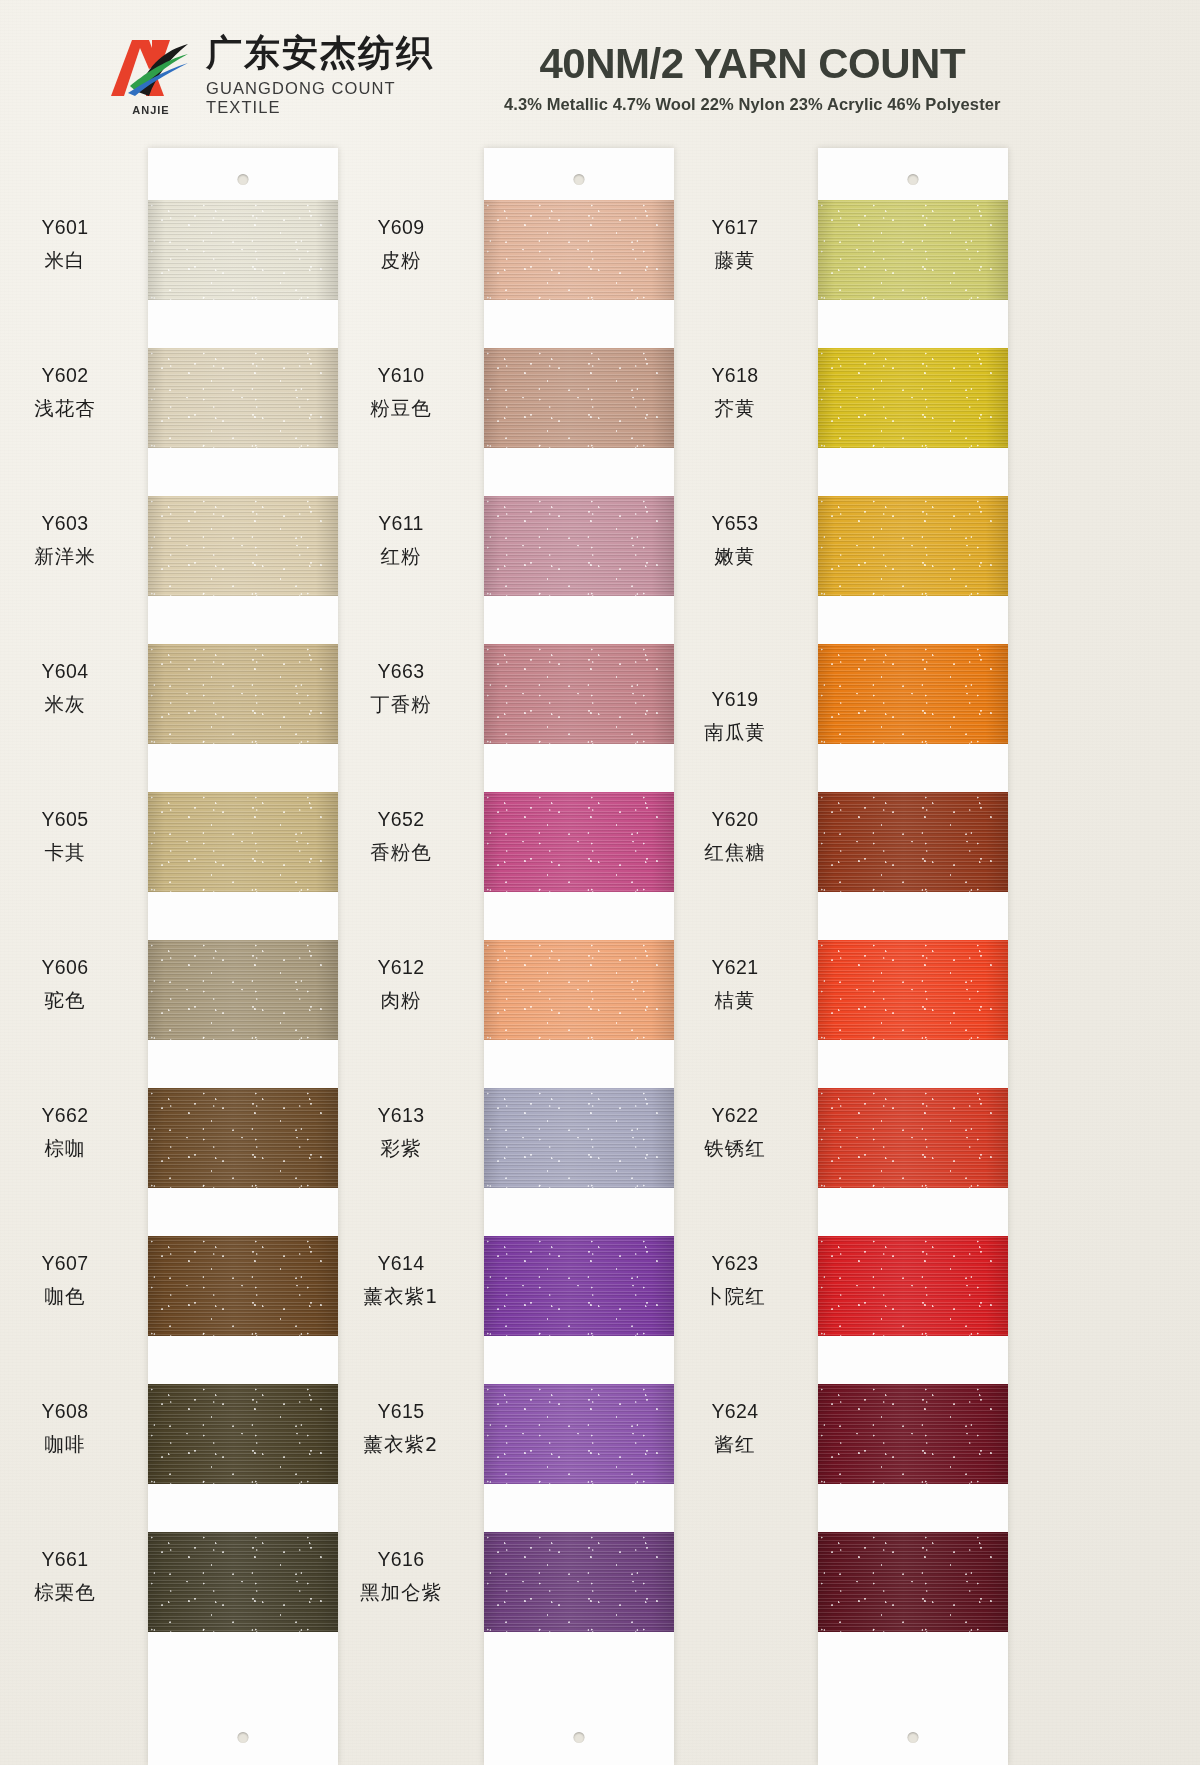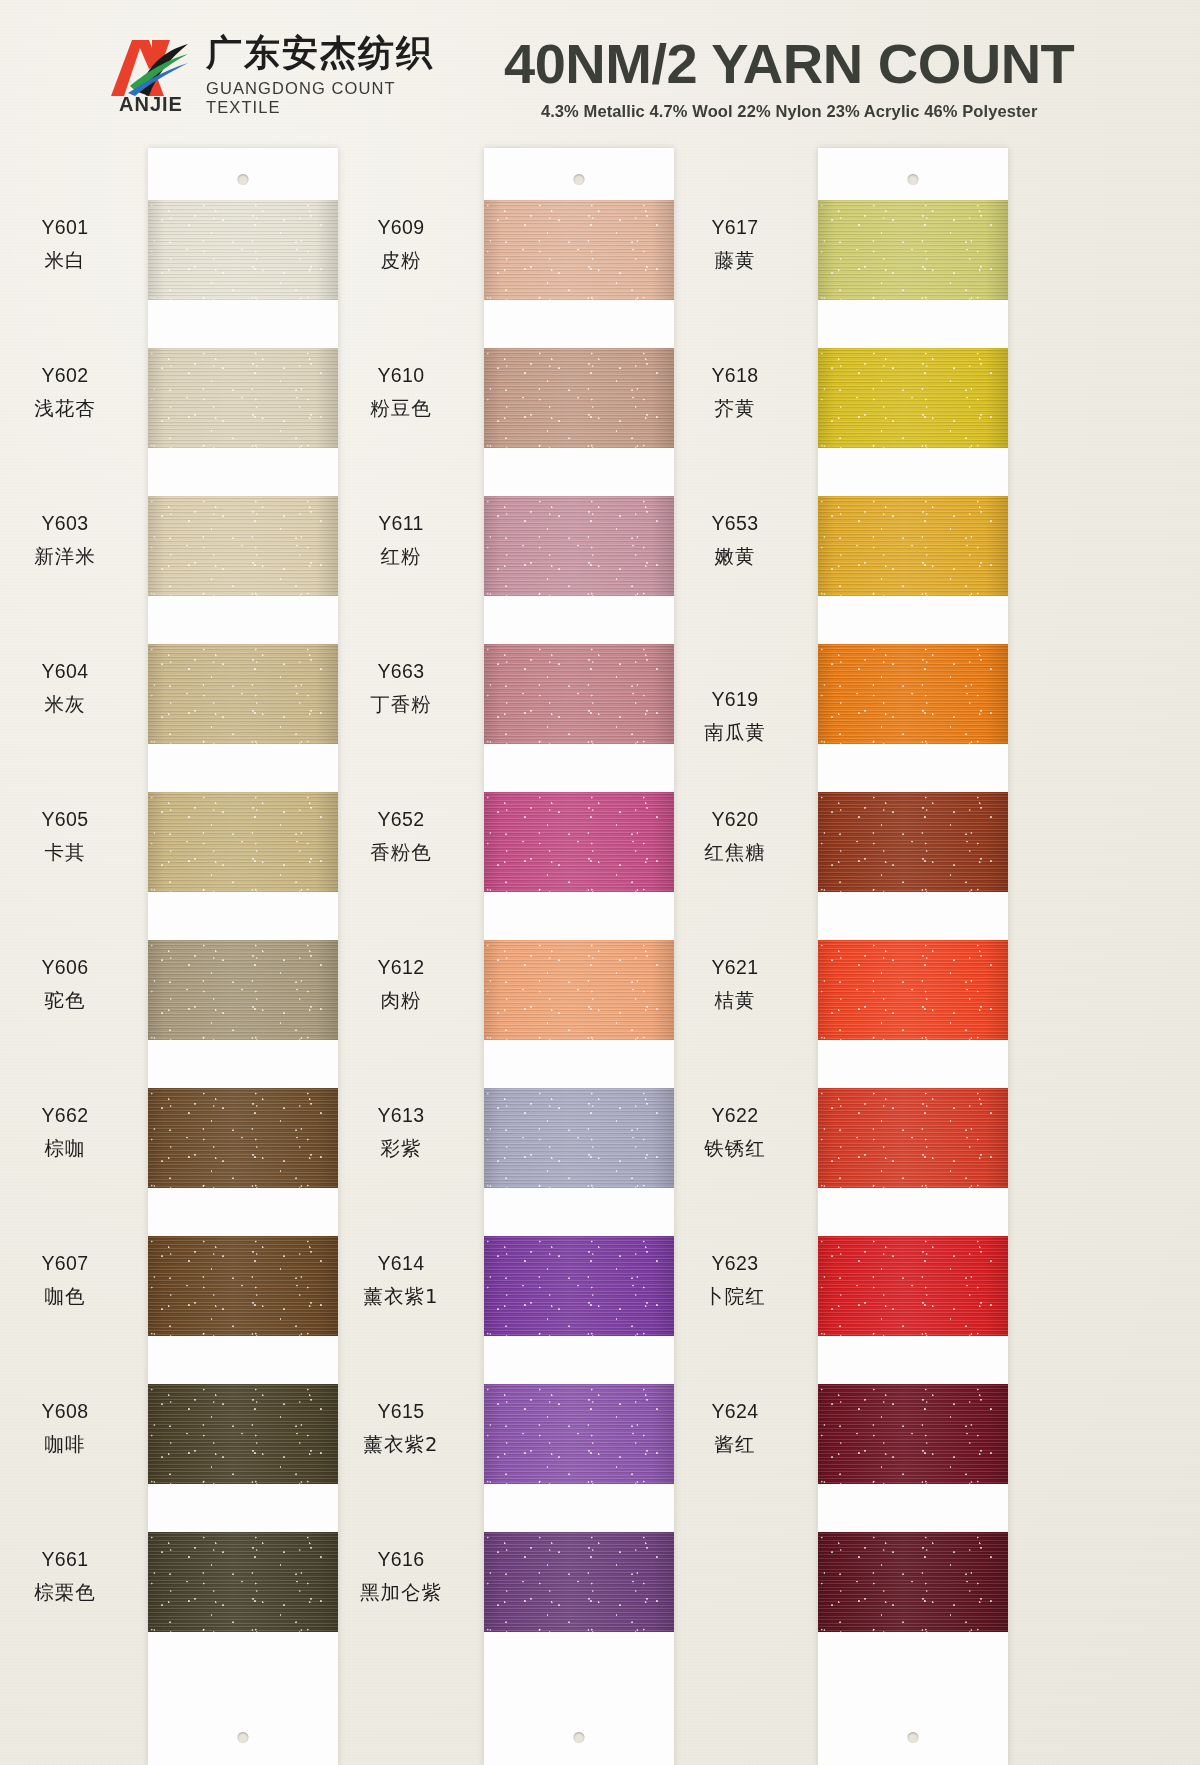--- a/index.html
+++ b/index.html
@@ -56,21 +56,21 @@
     position: relative;
     flex: 0 0 auto;
     margin-right: 12px;
   }
   .logo-sub {
     position: absolute;
     bottom: -2px;
     left: 0;
     width: 86px;
     text-align: center;
-    font-size: 20px;
+    font-size: 11px;
     font-weight: bold;
     letter-spacing: 1px;
     color: #2e2e2e;
   }
   .brand-text {
     display: flex;
     flex-direction: column;
     justify-content: center;
   }
   .brand-cn {
@@ -90,21 +90,21 @@
   }
 
   .title-block {
     margin-left: 36px;
     display: flex;
     flex-direction: column;
     align-items: center;
     padding-top: 6px;
   }
   .main-title {
-    font-size: 56px;
+    font-size: 42px;
     font-weight: bold;
     color: #3b3f38;
     letter-spacing: -0.5px;
     line-height: 1;
     white-space: nowrap;
   }
   .sub-title {
     font-size: 16.5px;
     font-weight: bold;
     color: #3b3f38;

